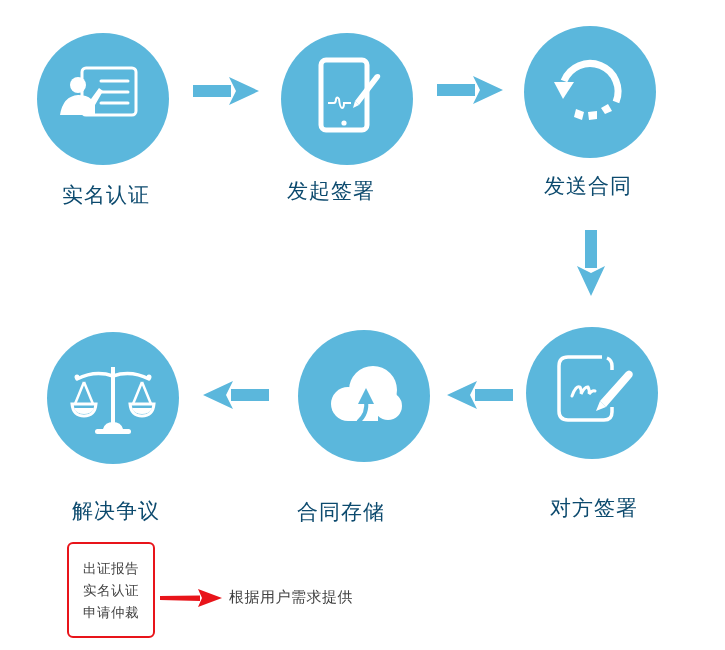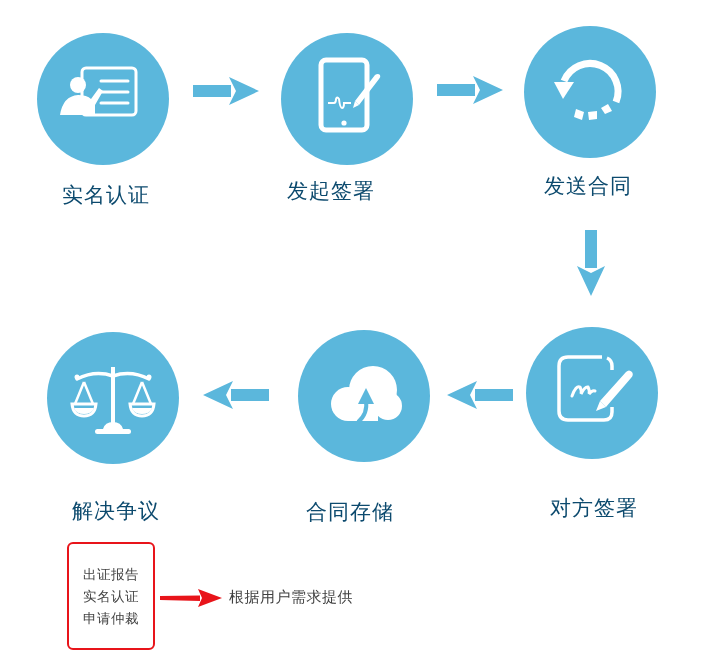--- a/index.html
+++ b/index.html
@@ -4,21 +4,21 @@
   <style>
     html, body { margin: 0; padding: 0; background: #ffffff; }
     body { width: 725px; height: 650px; position: relative; overflow: hidden;
            font-family: "DejaVu Sans", "Liberation Sans", sans-serif; }
     .node { position: absolute; width: 132px; height: 132px; border-radius: 50%;
             background: #5bb7dc; }
     .node svg { position: absolute; left: 0; top: 0; width: 132px; height: 132px; }
     .label { position: absolute; font-size: 21px; color: #0c4a6e; white-space: nowrap;
              letter-spacing: 1px; transform: translateX(-50%); }
     .arrow { position: absolute; }
-    .note-box { position: absolute; left: 67px; top: 542px; width: 88px; height: 108px;
+    .note-box { position: absolute; left: 67px; top: 542px; width: 88px; height: 96px;
                 border: 2.5px solid #e8141a; border-radius: 6px; box-sizing: border-box;
                 display: flex; flex-direction: column; justify-content: center; align-items: center; }
     .note-line { font-size: 13.5px; color: #444; line-height: 22px; letter-spacing: 0.5px; }
     .note-text { position: absolute; left: 229px; top: 588px; font-size: 15px; color: #404040; letter-spacing: 0.5px; }
   </style>
 </head>
 <body>
 
 <div class="node" style="left:37px; top:33px;">
   <svg viewBox="0 0 132 132">
@@ -89,21 +89,21 @@
 <div class="node" style="left:298px; top:330px;">
   <svg viewBox="0 0 132 132">
     <circle cx="75" cy="60" r="24" fill="#fff"></circle>
     <circle cx="50" cy="74" r="17" fill="#fff"></circle>
     <rect x="50" y="70" width="30" height="21" fill="#fff"></rect>
     <circle cx="90" cy="76" r="14" fill="#fff"></circle>
     <path d="M60 92 Q70 84 68 70" fill="none" stroke="#5bb7dc" stroke-width="4"></path>
     <polygon points="60,74 68,58 76,74" fill="#5bb7dc"></polygon>
   </svg>
 </div>
-<div class="label" style="left:350px; top:498px;">合同存储</div>
+<div class="label" style="left:341px; top:498px;">合同存储</div>
 
 <svg class="arrow" style="left:203px; top:381px;" width="66" height="28" viewBox="0 0 66 28">
   <rect x="28" y="8" width="38" height="12" fill="#5bb7dc"></rect>
   <polygon points="30,0 0,14 30,28 23,14" fill="#5bb7dc"></polygon>
 </svg>
 
 <div class="node" style="left:47px; top:332px;">
   <svg viewBox="0 0 132 132">
     <line x1="66" y1="35" x2="66" y2="98" stroke="#fff" stroke-width="4"></line>
     <path d="M30 47 Q48 38 66 44 Q84 38 102 47" fill="none" stroke="#fff" stroke-width="3.5" stroke-linecap="round"></path>

